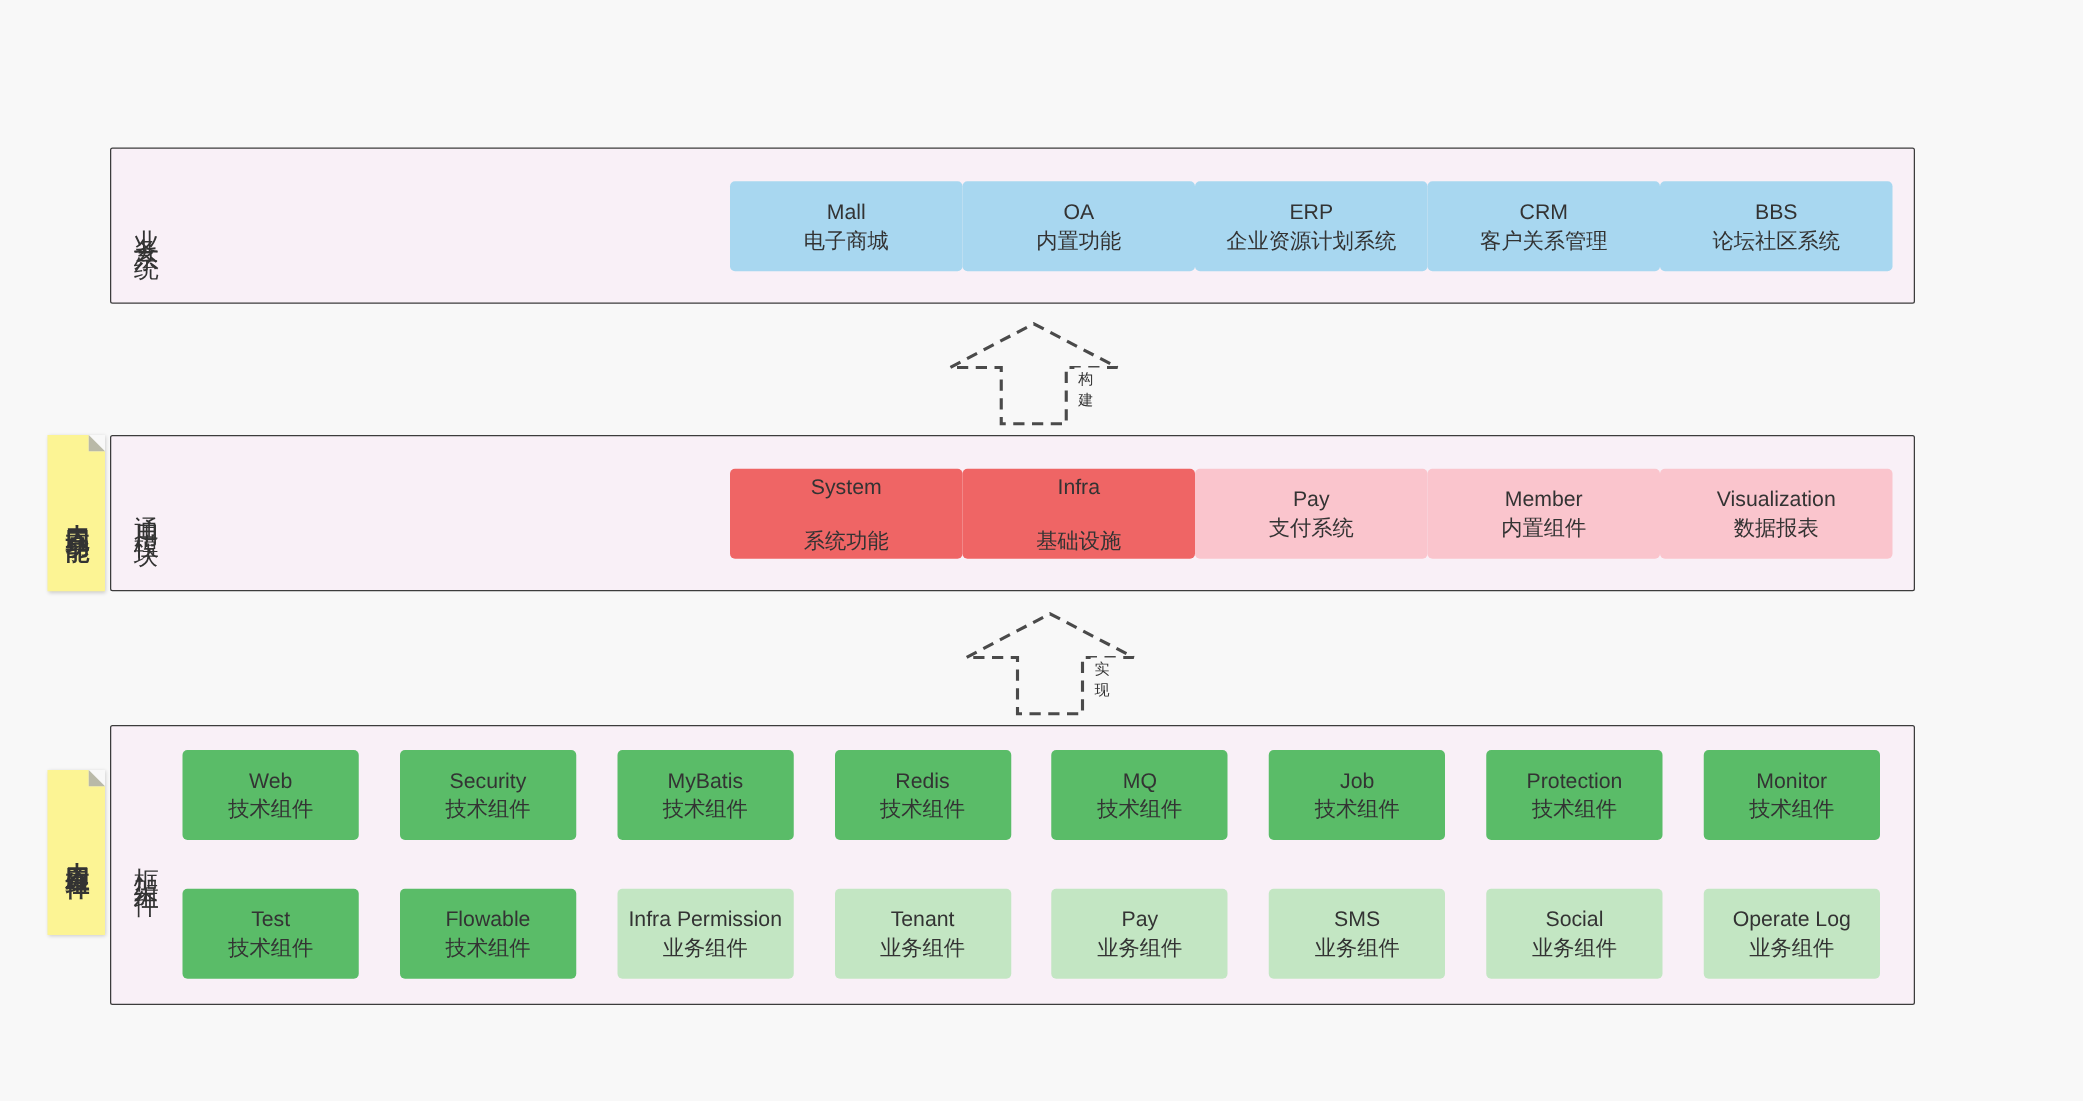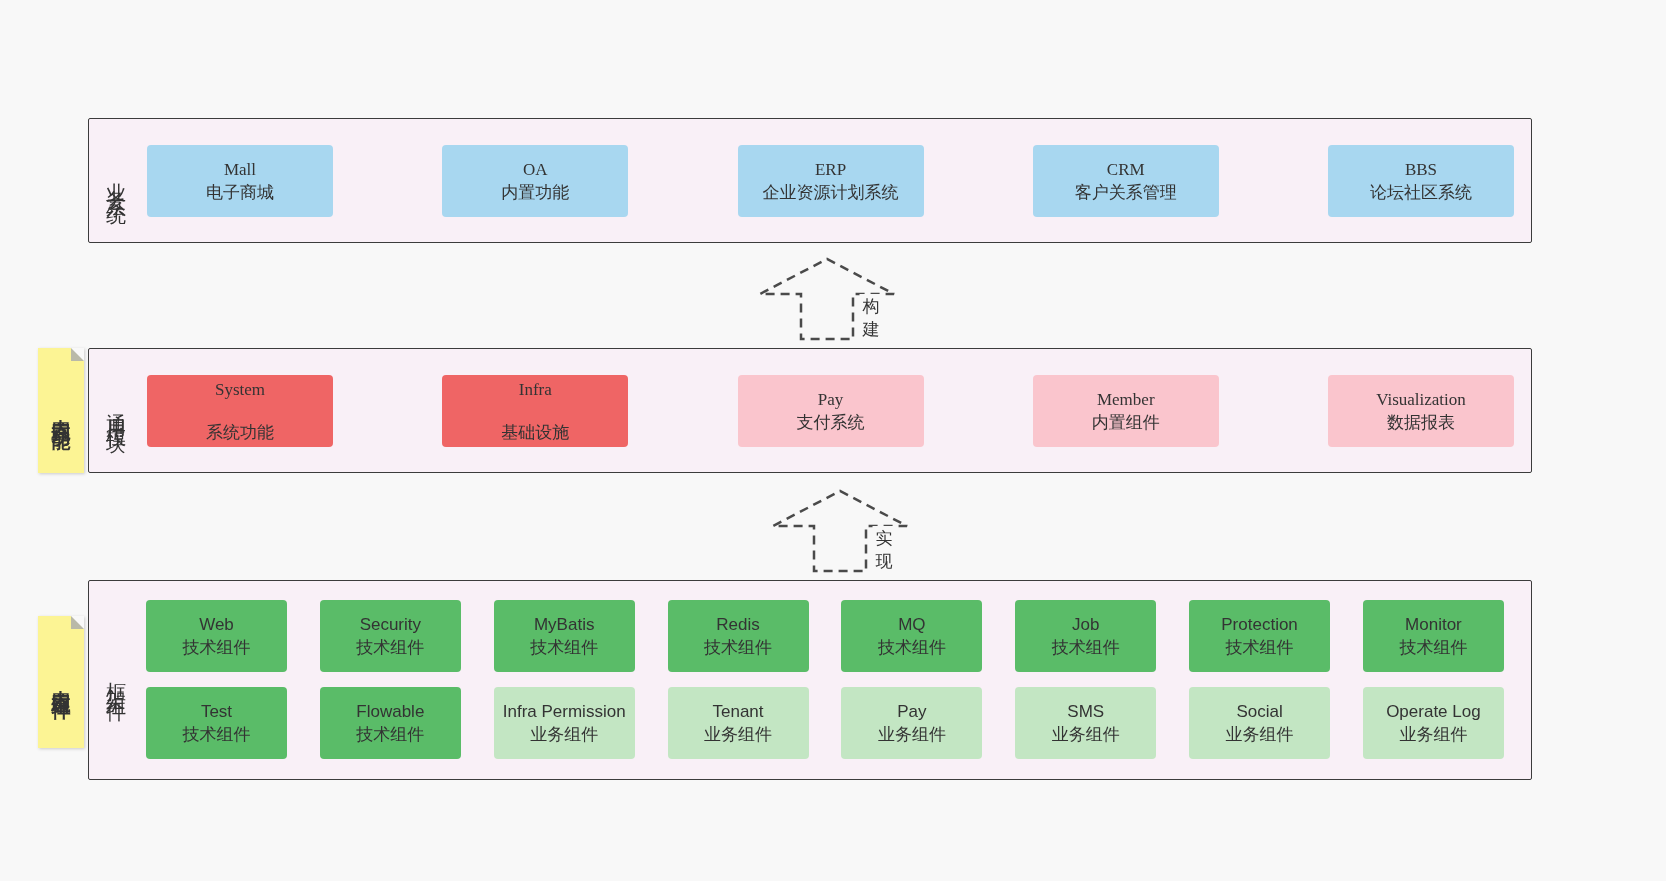--- a/index.html
+++ b/index.html
@@ -6,24 +6,24 @@
   .canvas{
     position:relative;width:1666px;height:881px;background:#f8f8f8;
     font-family:"Liberation Sans","DejaVu Sans",sans-serif;color:#333;overflow:hidden;
   }
   .band{
     position:absolute;left:88px;width:1444px;background:#f9f0f7;
     border:1px solid #3c3c3c;border-radius:2px;box-sizing:border-box;
   }
   .band1{top:118px;height:125px;}
   .band2{top:348px;height:125px;}
-  .band3{top:580px;height:200px;}
+  .band3{top:580px;height:224px;}
   .band-label{position:absolute;left:2px;top:0;bottom:0;width:52px;display:flex;align-items:center;justify-content:center;}
   .band-label span{writing-mode:vertical-rl;text-orientation:upright;font-size:20px;letter-spacing:7px;color:#333;}
-  .row{position:absolute;left:58px;right:17px;top:0;bottom:0;display:flex;align-items:center;justify-content:space-between;font-family:Liberation Serif, serif;}
+  .row{position:absolute;left:58px;right:17px;top:0;bottom:0;display:flex;align-items:center;justify-content:flex-end;}
   .rows{position:absolute;left:57px;right:27px;top:19px;bottom:20px;display:flex;flex-direction:column;justify-content:space-between;}
   .row3{display:flex;justify-content:space-between;}
   .box{
     height:72px;border-radius:4px;display:flex;flex-direction:column;align-items:center;justify-content:center;
     text-align:center;font-size:17px;line-height:23px;padding:0 6px;box-sizing:border-box;
   }
   .w186{width:186px;}
   .w141{width:141px;}
   .blue{background:#a8d7f0;}
   .red{background:#ef6565;gap:20px;}
@@ -39,21 +39,21 @@
   .sticky1{top:348px;height:125px;}
   .sticky2{top:616px;height:132px;}
   .sticky span{writing-mode:vertical-rl;text-orientation:upright;font-size:19px;font-weight:bold;letter-spacing:4px;color:#333;}
   .fold{position:absolute;top:0;right:0;width:0;height:0;border-top:13px solid #f8f8f8;border-left:13px solid #b9b9a8;}
   .arrow{position:absolute;width:140px;height:86px;}
   .arrow1{left:757px;top:256px;}
   .arrow2{left:770px;top:488px;}
   .arrow svg{width:100%;height:100%;display:block;}
   .arrow-label{
     position:absolute;left:50%;top:38px;transform:translateX(-50%);
-    background:#f8f8f8;padding:1px 3px;font-size:17px;color:#333;margin-left:45px;
+    background:#f8f8f8;padding:1px 3px;font-size:12px;color:#333;margin-left:45px;
   }
 </style>
 </head>
 <body>
 
 <div class="canvas">
 
   <section class="band band1">
     <div class="band-label">
       <span>业务系统</span>

